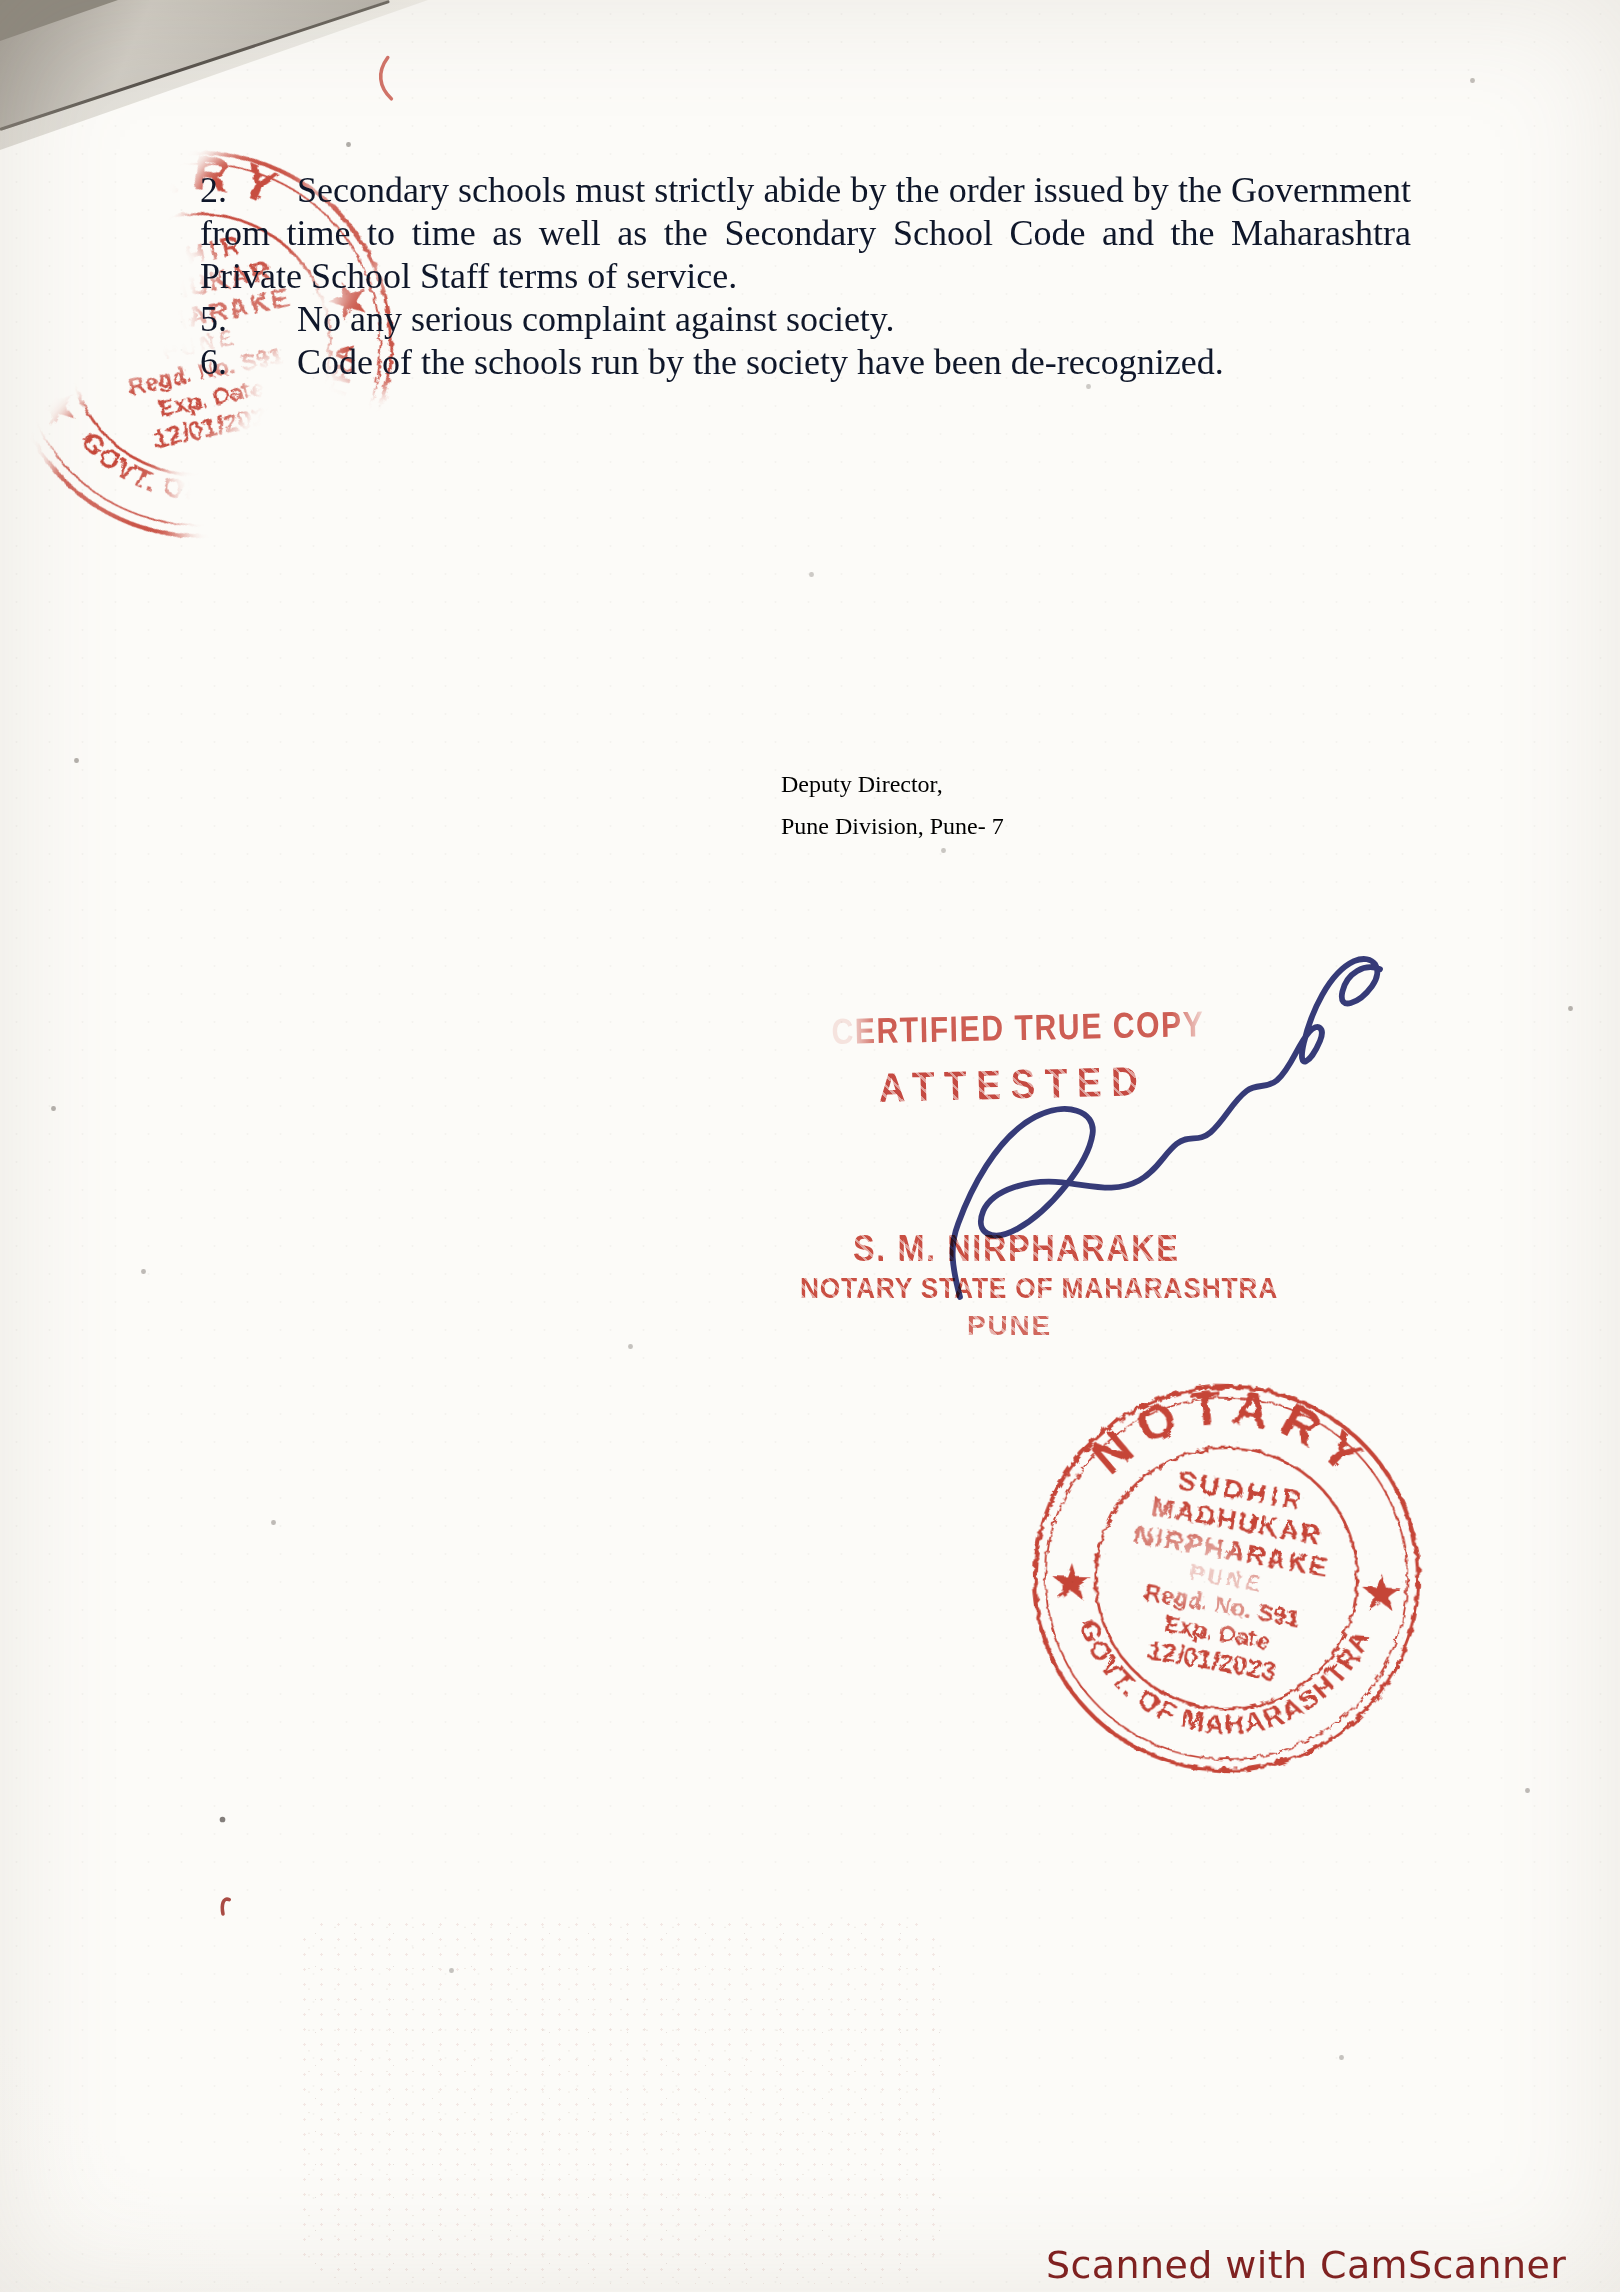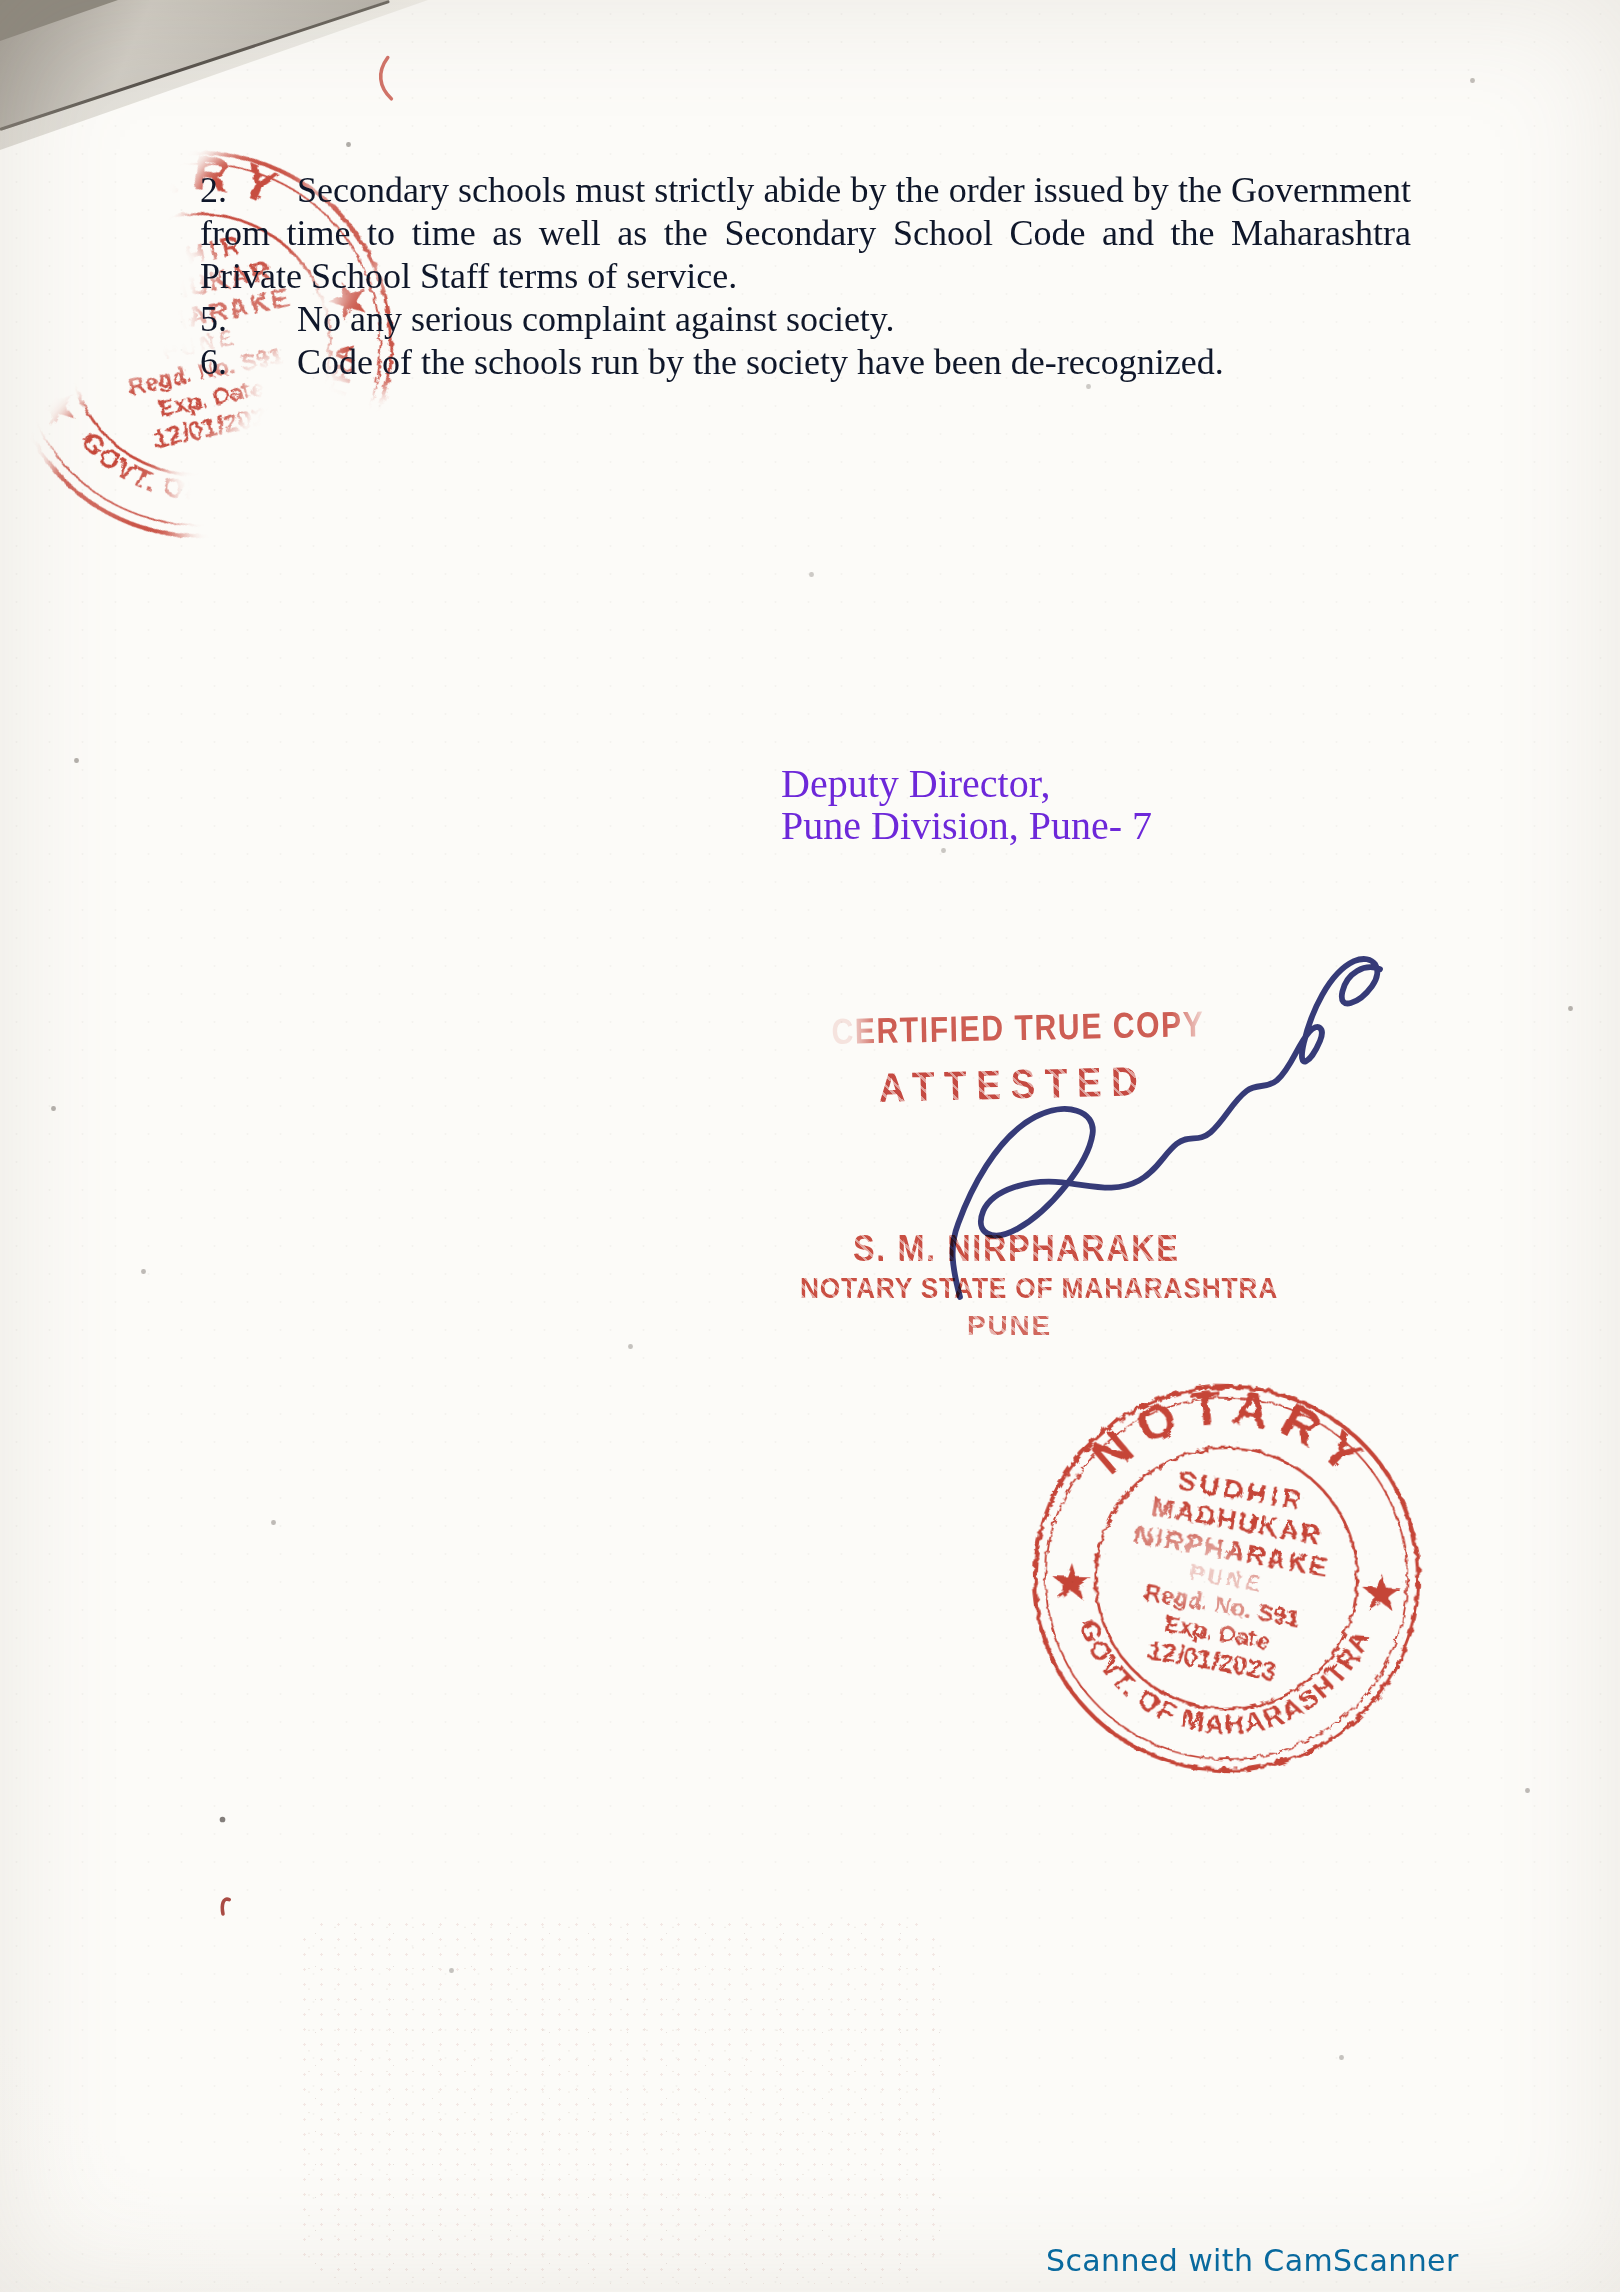--- a/index.html
+++ b/index.html
@@ -29,22 +29,22 @@
     background:linear-gradient(90deg,#7a756d, #55504a 40%, #6e6962);
     transform-origin:0 50%;transform:rotate(-18.2deg);border-radius:1.8px;}
 
   
   .doc{position:absolute;left:200px;top:169px;width:1211px;
     font-size:36px;line-height:43px;color:#0f172a;text-align:justify;
     filter:blur(0.2px);}
   .doc p{margin:0;}
   .doc .n{display:inline-block;width:97px;}
 
-  .signoff{position:absolute;left:781px;top:763px;font-size:40px;line-height:42px;
-    color:#6d28d9;filter:blur(0.2px);white-space:nowrap;}
+  .signoff{position:absolute;left:781px;top:763px;font-size:24px;line-height:42px;
+    color:#000000;filter:blur(0.2px);white-space:nowrap;}
 
   
   .redstamp{position:absolute;font-family:"Liberation Sans",sans-serif;font-weight:bold;
     color:#c5372b;white-space:nowrap;line-height:1;mix-blend-mode:multiply;opacity:.88;
     -webkit-mask-image:repeating-linear-gradient(41deg,#000 0 5.4px,rgba(0,0,0,.5) 5.4px 8px);
     mask-image:repeating-linear-gradient(41deg,#000 0 5.4px,rgba(0,0,0,.5) 5.4px 8px);}
   .cert{left:831px;top:1014px;font-size:36px;letter-spacing:1.8px;
     transform:rotate(-1.2deg) scaleX(.84);transform-origin:left top;opacity:.8;
     -webkit-mask-image:linear-gradient(90deg,rgba(0,0,0,.15) 0 21.5px,#000 57px,#000 calc(100% - 39px),rgba(0,0,0,.2) 100%);
     mask-image:linear-gradient(90deg,rgba(0,0,0,.15) 0 21.5px,#000 57px,#000 calc(100% - 39px),rgba(0,0,0,.2) 100%);}
@@ -74,21 +74,21 @@
       347px 143px 0 0.9px rgba(70,62,55,.42), 1471px 79px 0 0.9px rgba(70,62,55,.32),
       75px 759px 0 0.9px rgba(70,62,55,.40), 1569px 1007px 0 0.9px rgba(70,62,55,.38),
       142px 1270px 0 0.9px rgba(70,62,55,.34), 52px 1107px 0 0.9px rgba(70,62,55,.40),
       1340px 2056px 0 0.9px rgba(70,62,55,.30), 629px 1345px 0 0.9px rgba(70,62,55,.30),
       272px 1521px 0 0.9px rgba(70,62,55,.34), 942px 849px 0 0.9px rgba(70,62,55,.28),
       1526px 1789px 0 0.9px rgba(70,62,55,.34), 450px 1969px 0 0.9px rgba(70,62,55,.30),
       810px 573px 0 0.9px rgba(70,62,55,.26), 1087px 385px 0 0.9px rgba(70,62,55,.26),
       221px 1818px 0 1.3px rgba(50,44,40,.6);}
 
   .scanner-credit{position:absolute;left:1046px;top:2243px;
-    font-family:"DejaVu Sans",sans-serif;font-size:30px;color:#0369a1;
+    font-family:"DejaVu Sans",sans-serif;font-size:38px;color:#7f1d1d;
     letter-spacing:0.4px;white-space:nowrap;}
 </style>
 </head>
 <body>
 
 <svg width="0" height="0" style="position:absolute" aria-hidden="true">
   <defs>
     <filter id="grunge" x="-10%" y="-10%" width="120%" height="120%">
       <feTurbulence type="fractalNoise" baseFrequency="0.11 0.13" numOctaves="2" seed="7" result="n"></feTurbulence>
       <feDisplacementMap in="SourceGraphic" in2="n" scale="7"></feDisplacementMap>

